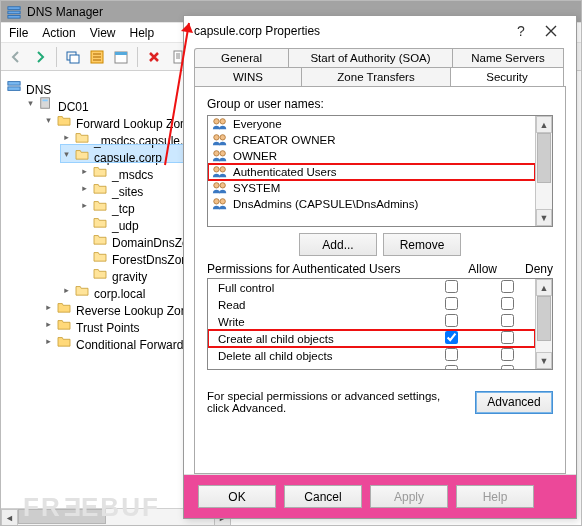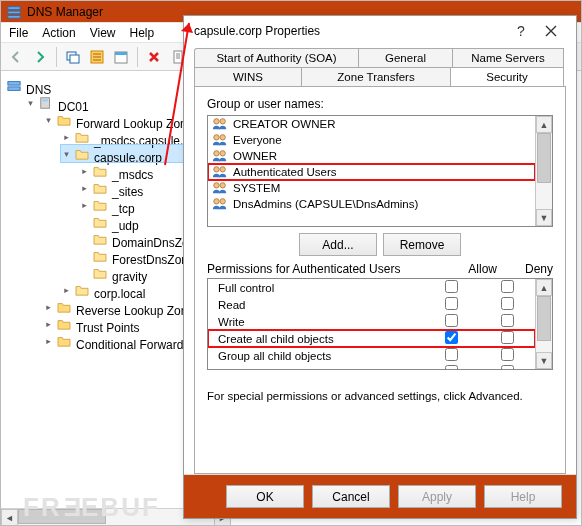--- a/index.html
+++ b/index.html
@@ -1,20 +1,20 @@
 <!DOCTYPE html>
 <html><head>
 <meta charset="utf-8">
 <style>
   * { box-sizing: border-box; }
   html, body { margin: 0; padding: 0; font-family: "Segoe UI", Tahoma, sans-serif; font-size: 12px; background: #fff; }
   #stage { position: relative; width: 582px; height: 526px; background: #fff; border: 1px solid #bbb; overflow: hidden; }
 
   
-  .titlebar { height: 22px; display: flex; align-items: center; padding: 0 6px; background: #c2410c; border-bottom: 1px solid #e5e5e5; }
+  .titlebar { height: 22px; display: flex; align-items: center; padding: 0 6px; background: #a3a3a3; border-bottom: 1px solid #e5e5e5; }
   .titlebar .app-icon { width: 14px; height: 14px; margin-right: 6px; }
   .titlebar .title { flex: 1; }
   .menubar { height: 20px; display: flex; align-items: center; gap: 14px; padding: 0 8px; border-bottom: 1px solid #e5e5e5; }
   .menubar span { cursor: default; }
   .toolbar { height: 28px; display: flex; align-items: center; gap: 2px; padding: 0 4px; border-bottom: 1px solid #d0d0d0; background: #f7f7f7; }
   .toolbar .sep { width: 1px; height: 20px; background: #ccc; margin: 0 3px; }
   .tool-btn { width: 22px; height: 22px; display: flex; align-items: center; justify-content: center; border: 1px solid transparent; }
 
   .main-body { position: absolute; top: 72px; bottom: 18px; left: 0; right: 0; display: flex; }
   .tree-pane { width: 230px; border-right: 1px solid #d0d0d0; padding: 4px 2px 4px 4px; overflow: hidden; }
@@ -74,21 +74,21 @@
   .perm-inner { position:absolute; inset:0 17px 0 0; overflow:hidden; }
   .perm-row { display:flex; align-items:center; height:17px; padding-left:10px; font-size:11.5px; }
   .perm-row.hl { outline:2px solid #e11; outline-offset:-1px; }
   .perm-row .plabel { flex:1; }
   .perm-row .cb { width:56px; text-align:center; }
   .cb input { width:13px; height:13px; margin:0; }
 
   .adv-line { display:flex; gap:10px; align-items:center; margin-top:20px; }
   .adv-line .txt { flex:1; font-size:11.5px; }
 
-  .dlg-buttons { height: 44px; display:flex; align-items:center; justify-content:flex-end; gap:8px; padding: 0 14px; border-top: 1px solid #ddd; background:#c2410c; }
+  .dlg-buttons { height: 44px; display:flex; align-items:center; gap:8px; padding: 0 14px; border-top: 1px solid #ddd; background:#ec4899; }
 
   
   .arrow { position:absolute; pointer-events:none; }
 
   
   .wm { position:absolute; left: 22px; bottom: 2px; font-size: 26px; font-weight: 700; letter-spacing: 2px; color: #e2e2e2; font-family: Arial, sans-serif; pointer-events:none; }
   .wm .e { display:inline-block; transform: scaleX(-1); }
 </style>
 </head>
 <body>
@@ -342,52 +342,52 @@
       <div class="help">?</div>
       <div class="close">
         <svg width="12" height="12" viewBox="0 0 12 12">
             <path d="M1 1 L11 11 M11 1 L1 11" stroke="#333" stroke-width="1.4"></path>
           </svg>
       </div>
     </div>
 
     <div class="tabs-wrap">
       <div class="tabstrip">
+        <div class="tab row1 inactive" style="min-width:95px">General</div>
         <div class="tab row1 inactive" style="min-width:165px">Start of Authority (SOA)</div>
-        <div class="tab row1 inactive" style="min-width:95px">General</div>
         <div class="tab row1 inactive" style="min-width:112px">Name Servers</div>
       </div>
       <div class="tabstrip">
         <div class="tab row2 inactive" style="min-width:108px">WINS</div>
         <div class="tab row2 inactive" style="min-width:150px">Zone Transfers</div>
         <div class="tab row2 active" style="min-width:114px">Security</div>
       </div>
     </div>
 
     <div class="tab-page">
       <div class="group-label">Group or user names:</div>
       <div class="listbox">
         <div class="listbox-inner" id="principals">
             <div class="li-row">
               <svg class="users-icon" viewBox="0 0 18 14">
                 <circle cx="5" cy="4" r="3" fill="#f2c089" stroke="#b07838"></circle>
                 <circle cx="12" cy="4" r="3" fill="#f2c089" stroke="#b07838"></circle>
                 <path d="M1 13c0-3 2-4 4-4s4 1 4 4" fill="#3a78c2"></path>
                 <path d="M8 13c0-3 2-4 4-4s4 1 4 4" fill="#3a78c2"></path>
               </svg>
-              <span>CREATOR OWNER</span>
+              <span>Everyone</span>
             </div>
             <div class="li-row">
               <svg class="users-icon" viewBox="0 0 18 14">
                 <circle cx="5" cy="4" r="3" fill="#f2c089" stroke="#b07838"></circle>
                 <circle cx="12" cy="4" r="3" fill="#f2c089" stroke="#b07838"></circle>
                 <path d="M1 13c0-3 2-4 4-4s4 1 4 4" fill="#3a78c2"></path>
                 <path d="M8 13c0-3 2-4 4-4s4 1 4 4" fill="#3a78c2"></path>
               </svg>
-              <span>Everyone</span>
+              <span>CREATOR OWNER</span>
             </div>
             <div class="li-row">
               <svg class="users-icon" viewBox="0 0 18 14">
                 <circle cx="5" cy="4" r="3" fill="#f2c089" stroke="#b07838"></circle>
                 <circle cx="12" cy="4" r="3" fill="#f2c089" stroke="#b07838"></circle>
                 <path d="M1 13c0-3 2-4 4-4s4 1 4 4" fill="#3a78c2"></path>
                 <path d="M8 13c0-3 2-4 4-4s4 1 4 4" fill="#3a78c2"></path>
               </svg>
               <span>OWNER</span>
             </div>
@@ -454,41 +454,42 @@
               <span class="plabel">Write</span>
               <span class="cb"><input type="checkbox" style=""></span>
               <span class="cb"><input type="checkbox" style=""></span>
             </div>
             <div class="perm-row hl">
               <span class="plabel">Create all child objects</span>
               <span class="cb"><input type="checkbox" checked="" style=""></span>
               <span class="cb"><input type="checkbox" style=""></span>
             </div>
             <div class="perm-row">
-              <span class="plabel">Group all child objects</span>
+              <span class="plabel">Delete all child objects</span>
               <span class="cb"><input type="checkbox" style=""></span>
               <span class="cb"><input type="checkbox" style=""></span>
             </div>
             <div class="perm-row">
               <span class="plabel">Special permissions</span>
               <span class="cb"><input type="checkbox" style=""></span>
               <span class="cb"><input type="checkbox" style=""></span>
             </div>
           </div>
         <div class="vscroll">
           <div class="btn">▲</div>
           <div class="track">
               <div class="thumb" style="top:0;height:80%"></div>
             </div>
           <div class="btn">▼</div>
         </div>
       </div>
 
       <div class="adv-line">
         <div class="txt">For special permissions or advanced settings, click Advanced.</div>
+        <div class="win-btn primary">Advanced</div>
       </div>
     </div>
 
     <div class="dlg-buttons">
       <div class="win-btn">OK</div>
       <div class="win-btn">Cancel</div>
       <div class="win-btn disabled">Apply</div>
       <div class="win-btn disabled">Help</div>
     </div>
   </div>

